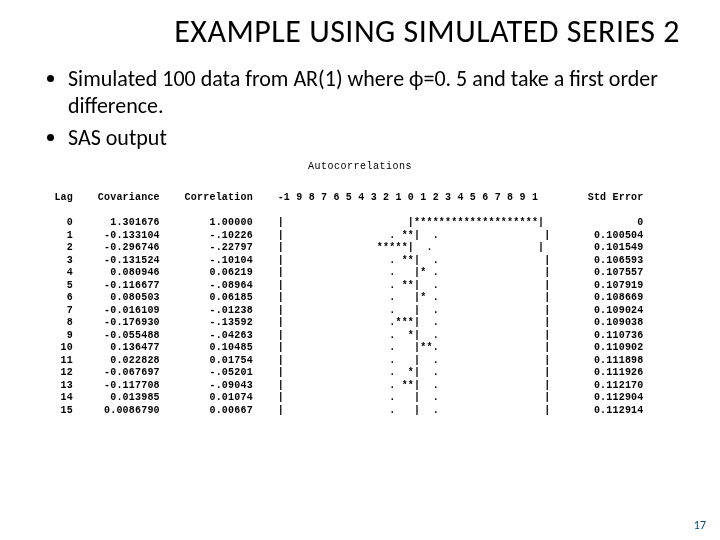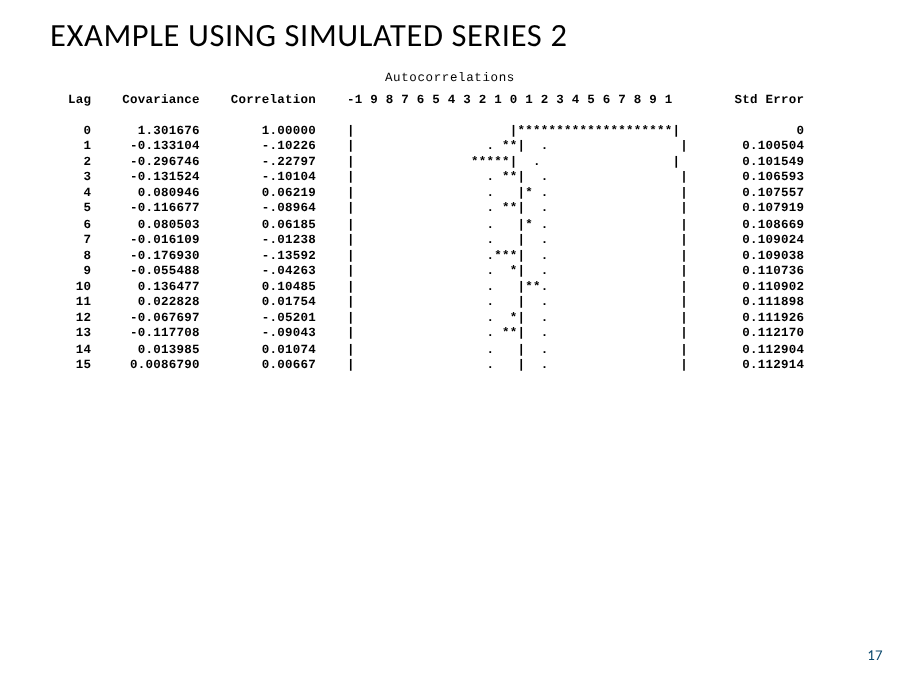--- a/index.html
+++ b/index.html
@@ -10,23 +10,23 @@
     background: #fff;
     font-family: Calibri, Arial, sans-serif;
     color: #000;
     position: relative;
     overflow: hidden;
   }
   .slide {
     padding: 10px 40px 0 40px;
   }
   h1 {
-    font-size: 26px;
+    font-size: 32px;
     font-weight: 400;
-    text-align: left;
+    text-align: right;
     margin: 4px 0 14px 0;
     line-height: 1.15;
     letter-spacing: 0.5px;
   }
   ul.bullets {
     margin: 0 0 10px 0;
     padding-left: 28px;
     font-size: 22px;
     line-height: 1.25;
   }
@@ -39,37 +39,41 @@
     margin-top: 6px;
     margin-left: 2px;
     letter-spacing: 0.2px;
     font-weight: bold;
   }
   .sas-title {
     text-align: center;
     font-family: "Courier New", monospace;
     font-size: 10px;
     margin-top: 8px;
-    margin-bottom: 6px;
+    margin-bottom: 20px;
     letter-spacing: 0.5px;
   }
   .pagenum {
     position: absolute;
     bottom: 8px;
     right: 14px;
     font-size: 12px;
     color: #0c4a6e;
     font-family: Calibri, Arial, sans-serif;
   }
 </style>
 </head>
 <body>
 
 <div class="slide">
   <h1>EXAMPLE USING SIMULATED SERIES 2</h1>
+  <ul class="bullets">
+    <li>Simulated 100 data from AR(1) where ϕ=0. 5 and take a first order difference.</li>
+    <li>SAS output</li>
+  </ul>
 
   <div class="sas-title">Autocorrelations</div>
   <div class="sas" id="sas-block">  Lag    Covariance    Correlation    -1 9 8 7 6 5 4 3 2 1 0 1 2 3 4 5 6 7 8 9 1        Std Error
 
     0      1.301676        1.00000    |                    |********************|               0
     1     -0.133104        -.10226    |                 . **|  .                 |       0.100504
     2     -0.296746        -.22797    |               *****|  .                 |        0.101549
     3     -0.131524        -.10104    |                 . **|  .                 |       0.106593
     4      0.080946        0.06219    |                 .   |* .                 |       0.107557
     5     -0.116677        -.08964    |                 . **|  .                 |       0.107919

